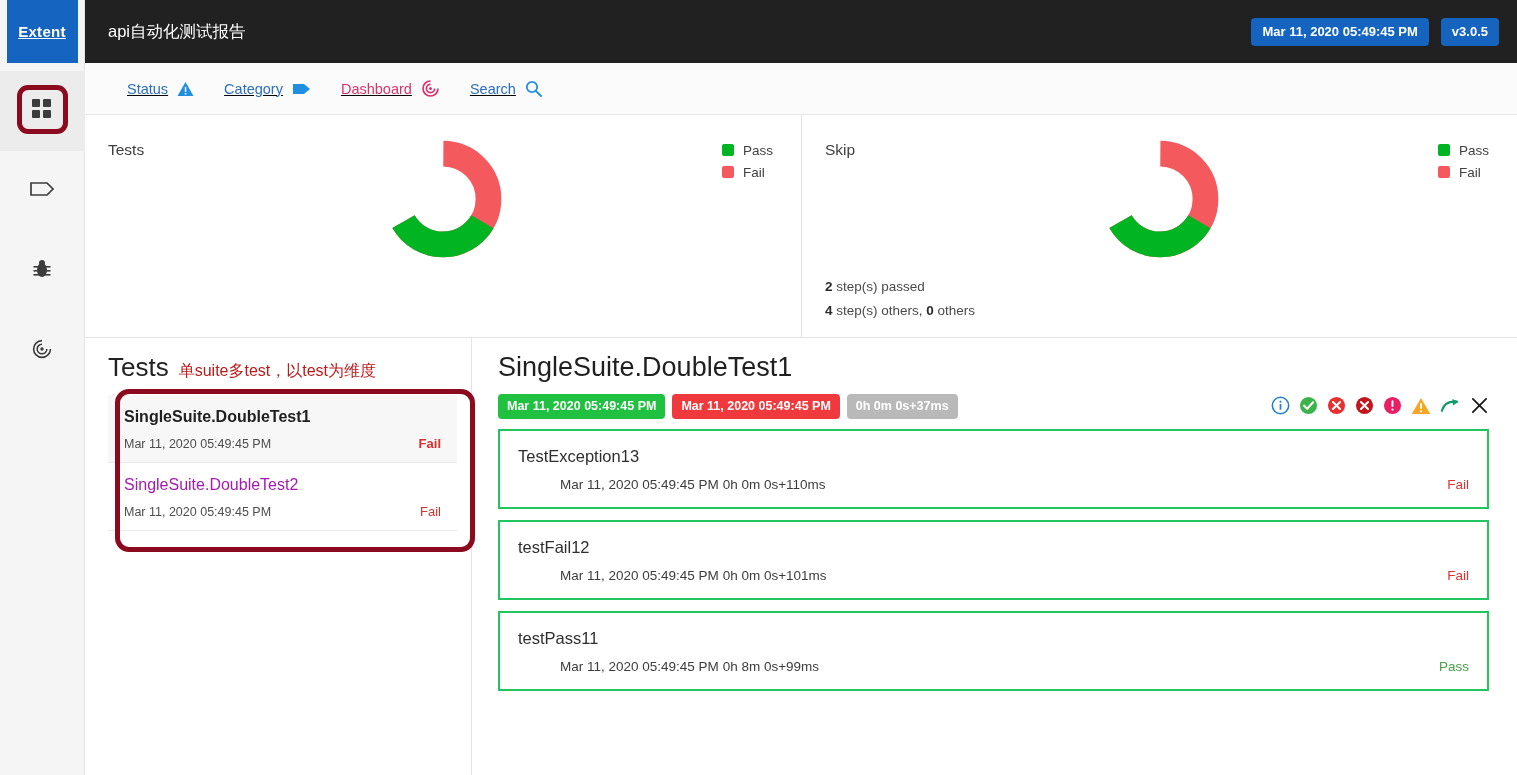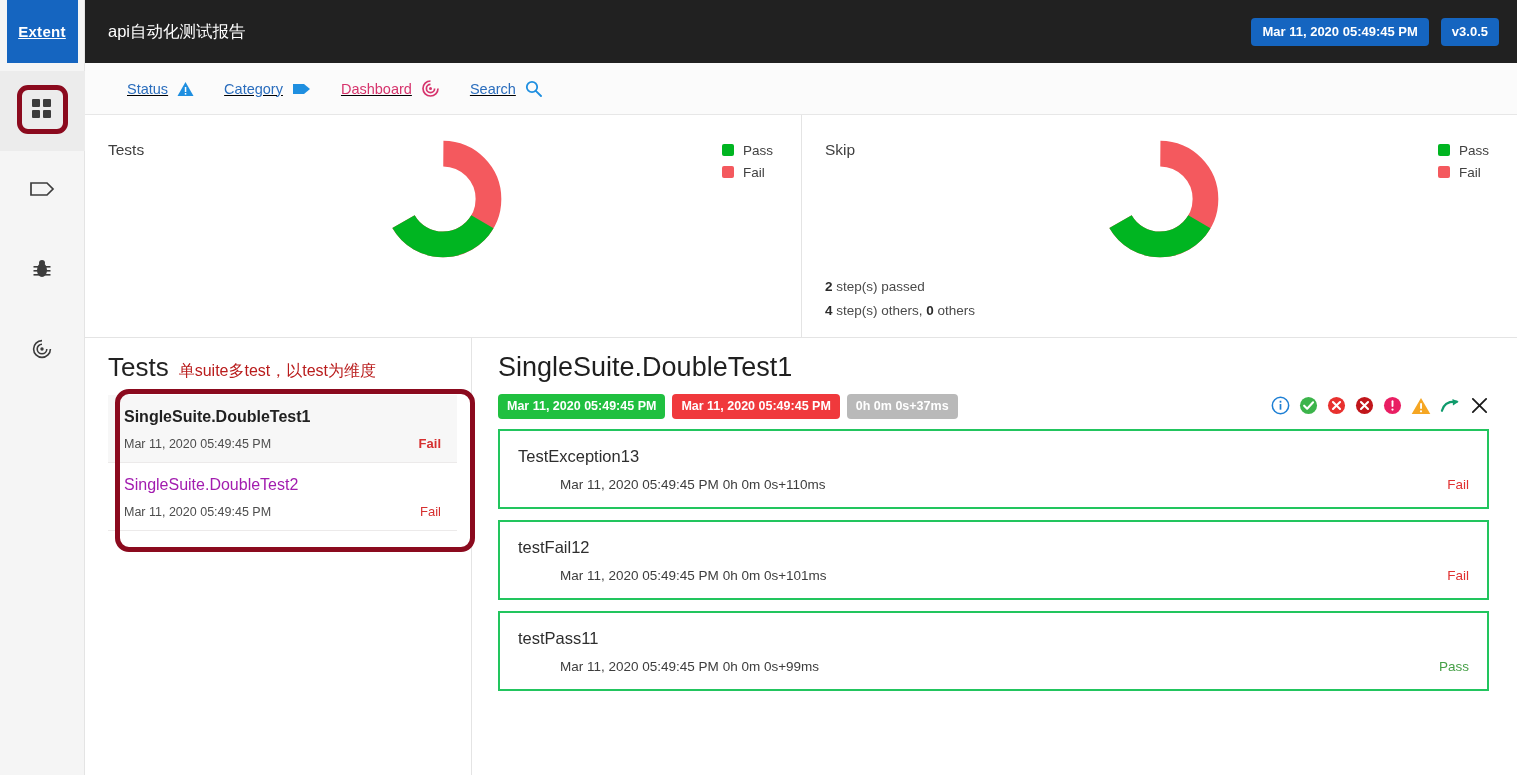--- a/index.html
+++ b/index.html
@@ -476,21 +476,21 @@
             <div class="step-name">testFail12</div>
             <div class="step-row">
               <span class="step-meta"><span>Mar 11, 2020 05:49:45 PM</span> <span>0h 0m 0s+101ms</span></span>
               <span class="step-status fail">Fail</span>
             </div>
           </div>
 
           <div class="step-card">
             <div class="step-name">testPass11</div>
             <div class="step-row">
-              <span class="step-meta"><span>Mar 11, 2020 05:49:45 PM</span> <span>0h 0m 0s+99ms</span></span>
+              <span class="step-meta"><span>Mar 11, 2020 05:49:45 PM</span> <span>0h 8m 0s+99ms</span></span>
               <span class="step-status pass">Pass</span>
             </div>
           </div>
 
         </div>
       </div>
 
     </div>
   </div>
 </div>

